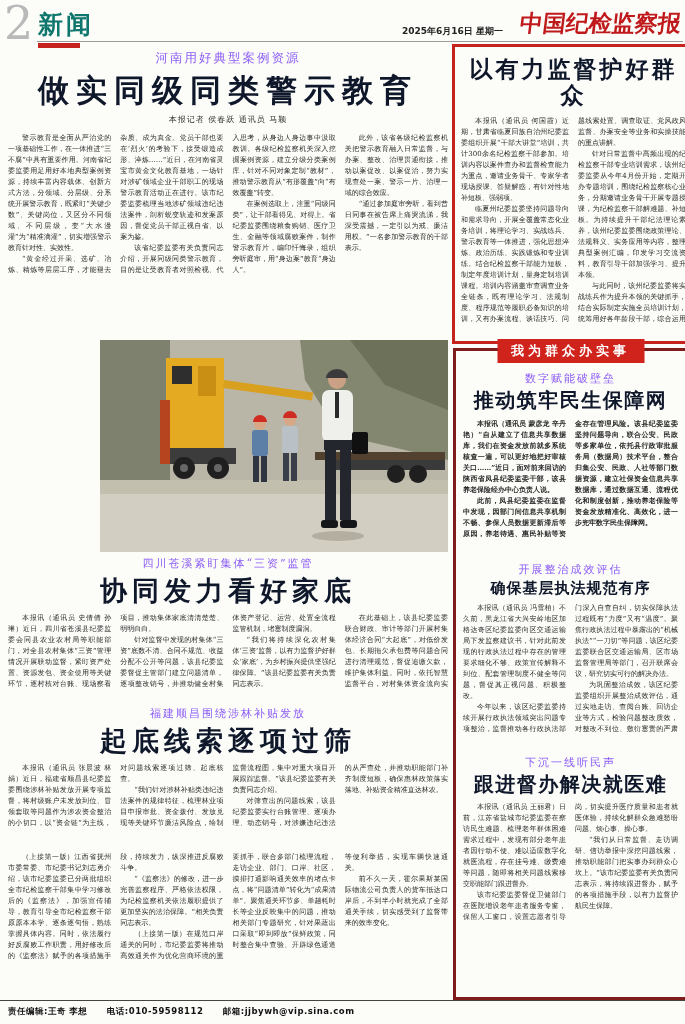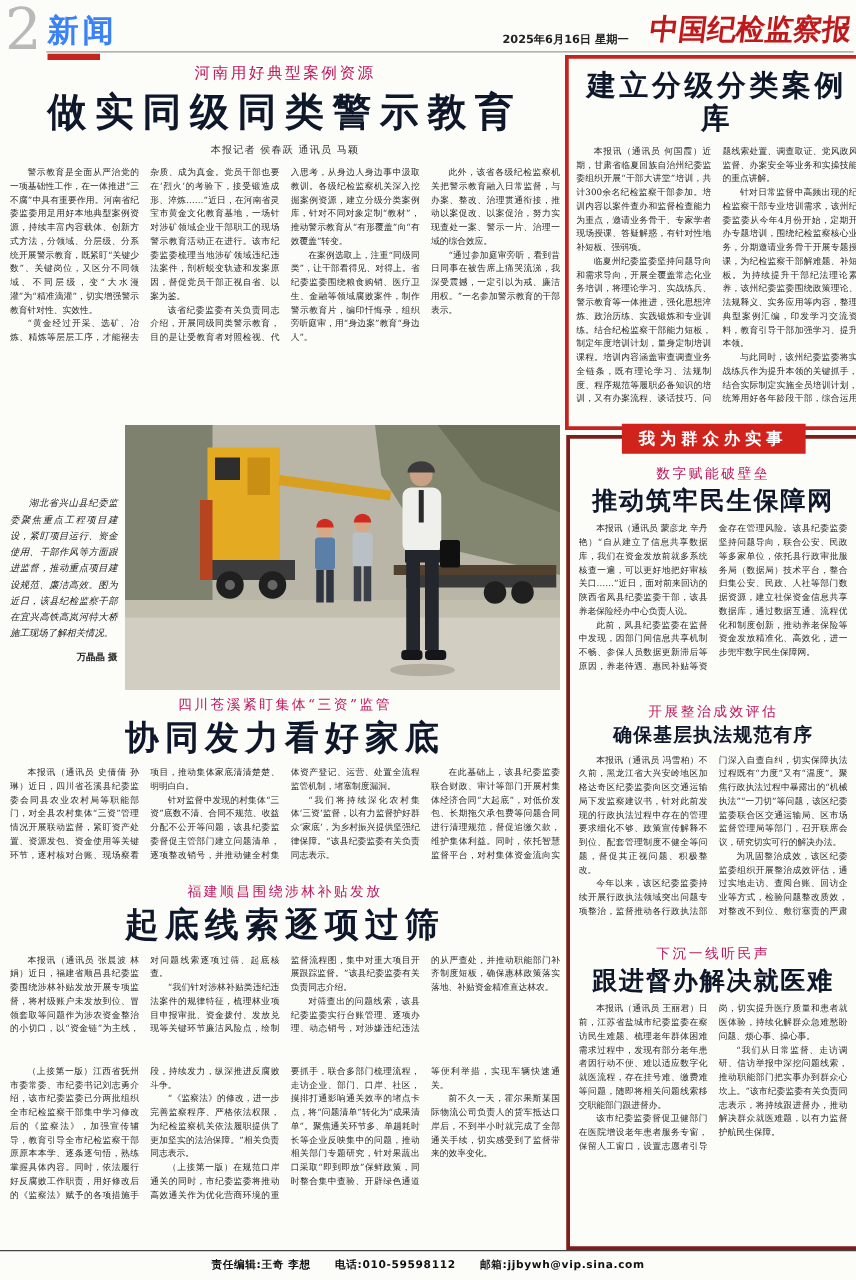--- a/index.html
+++ b/index.html
@@ -1,28 +1,28 @@
 <!DOCTYPE html>
 <html><head>
 <meta charset="utf-8">
 <style>
   html,body{margin:0;padding:0;background:#e8e8e8;}
   .page{position:relative;width:685px;height:1024px;margin:0 auto;background:#fcfcf9;
         font-family:"DejaVu Serif","Liberation Serif",serif;color:#1c1c1c;overflow:hidden;}
   
   .pagenum{position:absolute;left:4px;top:0px;font-size:46px;font-weight:400;color:#b9b9b9;line-height:1;}
-  .section{position:absolute;left:38px;top:8px;font-size:25px;font-weight:700;letter-spacing:3px;color:#3b82f6;}
+  .section{position:absolute;left:38px;top:8px;font-size:25px;font-weight:700;letter-spacing:3px;color:#0f766e;}
   .head-rule{position:absolute;left:37px;top:41px;width:646px;height:1px;background:#9a9a9a;}
   .head-redblock{position:absolute;left:38px;top:43px;width:42px;height:5px;background:#c5231e;}
   .head-date{position:absolute;left:402px;top:25px;font-size:9px;color:#222;font-family:"DejaVu Sans","Liberation Sans",sans-serif;font-weight:700;}
   .paper-name{position:absolute;left:520px;top:8px;width:162px;font-size:23px;font-weight:900;color:#c0191c;
               transform:skewX(-7deg);letter-spacing:0px;white-space:nowrap;}
   
   .art{position:absolute;}
-  .kicker{text-align:center;font-size:12.5px;letter-spacing:2px;color:#be185d;}
+  .kicker{text-align:center;font-size:12.5px;letter-spacing:2px;color:#8b5cf6;}
   .kicker.small{font-size:11px;}
   .headline{text-align:center;font-weight:900;color:#0f172a;line-height:1.15;}
   .byline{text-align:center;font-size:8px;color:#333;margin-top:5px;letter-spacing:1px;}
   .body{font-size:7px;line-height:11px;text-align:justify;color:#2a2a2a;overflow:hidden;}
   .body .para{margin:0;text-indent:2em;}
   .cols4{column-count:4;column-gap:9px;}
   .cols2{column-count:2;column-gap:9px;}
   
   .photo-caption{position:absolute;left:0;top:56px;width:86px;font-size:7.5px;line-height:13px;
                  font-style:italic;color:#222;text-align:justify;}
@@ -32,21 +32,21 @@
   
   .redbox{position:absolute;left:452px;top:44px;width:225px;height:284px;border:3px solid #c5231e;
           background:#fcfcf9;padding:5px 6px;box-sizing:content-box;}
   .thinbox{position:absolute;left:453px;top:348px;width:229px;height:646px;border:3px solid #7f1d1d;}
   .banner{position:absolute;left:50%;top:-12px;transform:translateX(-50%);background:#d0231c;color:#fff;
           font-size:13px;font-weight:900;letter-spacing:4px;padding:3px 14px;white-space:nowrap;}
   .thin-inner{padding:20px 7px 4px;}
   .sub-art{margin-bottom:10px;}
   
   .foot-rule{position:absolute;left:0;top:1000px;width:685px;height:1px;background:#444;}
-  .footer{position:absolute;left:0;top:1006px;width:685px;text-align:center;font-size:8.5px;color:#111;
+  .footer{position:absolute;left:0;top:1006px;width:685px;font-size:8.5px;color:#111;
           font-family:"DejaVu Sans","Liberation Sans",sans-serif;font-weight:700;letter-spacing:.5px;}
   .footer span{margin:0 8px;}
 </style>
 </head>
 <body>
 
 <div class="page">
 
   <div class="pagenum">2</div>
   <div class="section">新闻</div>
@@ -63,24 +63,20 @@
         <p class="para">警示教育是全面从严治党的一项基础性工作，在一体推进“三不腐”中具有重要作用。河南省纪委监委用足用好本地典型案例资源，持续丰富内容载体、创新方式方法，分领域、分层级、分系统开展警示教育，既紧盯“关键少数”、关键岗位，又区分不同领域、不同层级，变“大水漫灌”为“精准滴灌”，切实增强警示教育针对性、实效性。</p>
         <p class="para">“黄金经过开采、选矿、冶炼、精炼等层层工序，才能褪去杂质、成为真金。党员干部也要在‘烈火’的考验下，接受锻造成形、淬炼……”近日，在河南省灵宝市黄金文化教育基地，一场针对涉矿领域企业干部职工的现场警示教育活动正在进行。该市纪委监委梳理当地涉矿领域违纪违法案件，剖析蜕变轨迹和发案原因，督促党员干部正视自省、以案为鉴。</p>
         <p class="para">该省纪委监委有关负责同志介绍，开展同级同类警示教育，目的是让受教育者对照检视、代入思考，从身边人身边事中汲取教训。各级纪检监察机关深入挖掘案例资源，建立分级分类案例库，针对不同对象定制“教材”，推动警示教育从“有形覆盖”向“有效覆盖”转变。</p>
         <p class="para">在案例选取上，注重“同级同类”，让干部看得见、对得上。省纪委监委围绕粮食购销、医疗卫生、金融等领域腐败案件，制作警示教育片，编印忏悔录，组织旁听庭审，用“身边案”教育“身边人”。</p>
         <p class="para">此外，该省各级纪检监察机关把警示教育融入日常监督，与办案、整改、治理贯通衔接，推动以案促改、以案促治，努力实现查处一案、警示一片、治理一域的综合效应。</p>
         <p class="para">“通过参加庭审旁听，看到昔日同事在被告席上痛哭流涕，我深受震撼，一定引以为戒、廉洁用权。”一名参加警示教育的干部表示。</p>
       </div>
   </div>
 
   <div class="art" style="left:8px;top:340px;width:440px;height:212px;">
-    <div class="photo-caption">
-      <p class="para">湖北省兴山县纪委监委聚焦重点工程项目建设，紧盯项目运行、资金使用、干部作风等方面跟进监督，推动重点项目建设规范、廉洁高效。图为近日，该县纪检监察干部在宜兴高铁高岚河特大桥施工现场了解相关情况。</p>
-      <div class="photo-credit">万晶晶 摄</div>
-    </div>
     <div class="photo-frame">
       <svg width="348" height="212" viewBox="0 0 348 212" xmlns="http://www.w3.org/2000/svg">
         <rect x="0" y="0" width="348" height="212" fill="#b9b6a8"></rect>
         <polygon points="200,0 348,0 348,120 240,95 205,40" fill="#84876f"></polygon>
         <polygon points="250,0 348,0 348,70 285,45" fill="#6e7159"></polygon>
         <rect x="0" y="0" width="70" height="140" fill="#7f816f"></rect>
         <rect x="0" y="150" width="348" height="62" fill="#d2cec1"></rect>
         <rect x="0" y="140" width="348" height="14" fill="#c3bfae"></rect>
 
         <rect x="66" y="18" width="58" height="92" fill="#e3aa22"></rect>
@@ -153,37 +149,37 @@
   </div>
 
   <div class="art body cols4" style="left:8px;top:852px;width:440px;height:140px;">
       <p class="para">（上接第一版）江西省抚州市委常委、市纪委书记刘志勇介绍，该市纪委监委已分两批组织全市纪检监察干部集中学习修改后的《监察法》，加强宣传辅导，教育引导全市纪检监察干部原原本本学、逐条逐句悟，熟练掌握具体内容。同时，依法履行好反腐败工作职责，用好修改后的《监察法》赋予的各项措施手段，持续发力，纵深推进反腐败斗争。</p>
       <p class="para">“《监察法》的修改，进一步完善监察程序、严格依法权限，为纪检监察机关依法履职提供了更加坚实的法治保障。”相关负责同志表示。</p>
       <p class="para">（上接第一版）在规范口岸通关的同时，市纪委监委将推动高效通关作为优化营商环境的重要抓手，联合多部门梳理流程，走访企业、部门、口岸、社区，摸排打通影响通关效率的堵点卡点，将“问题清单”转化为“成果清单”。聚焦通关环节多、单趟耗时长等企业反映集中的问题，推动相关部门专题研究，针对果蔬出口采取“即到即放”保鲜政策，同时整合集中查验、开辟绿色通道等便利举措，实现车辆快速通关。</p>
       <p class="para">前不久一天，霍尔果斯某国际物流公司负责人的货车抵达口岸后，不到半小时就完成了全部通关手续，切实感受到了监督带来的效率变化。</p>
     </div>
 
   <div class="redbox">
-    <div class="headline" style="font-size:23px;letter-spacing:3px;margin-top:4px;">建立分级分类案例库</div>
+    <div class="headline" style="font-size:23px;letter-spacing:3px;margin-top:4px;">以有力监督护好群众</div>
     <div class="body cols2" style="margin-top:7px;height:218px;">
         <p class="para">本报讯（通讯员 何国霞）近期，甘肃省临夏回族自治州纪委监委组织开展“干部大讲堂”培训，共计300余名纪检监察干部参加。培训内容以案件查办和监督检查能力为重点，邀请业务骨干、专家学者现场授课、答疑解惑，有针对性地补短板、强弱项。</p>
         <p class="para">临夏州纪委监委坚持问题导向和需求导向，开展全覆盖常态化业务培训，将理论学习、实战练兵、警示教育等一体推进，强化思想淬炼、政治历练、实践锻炼和专业训练。结合纪检监察干部能力短板，制定年度培训计划，量身定制培训课程。培训内容涵盖审查调查业务全链条，既有理论学习、法规制度、程序规范等履职必备知识的培训，又有办案流程、谈话技巧、问题线索处置、调查取证、党风政风监督、办案安全等业务和实操技能的重点讲解。</p>
         <p class="para">针对日常监督中高频出现的纪检监察干部专业培训需求，该州纪委监委从今年4月份开始，定期开办专题培训，围绕纪检监察核心业务，分期邀请业务骨干开展专题授课，为纪检监察干部解难题、补短板。为持续提升干部纪法理论素养，该州纪委监委围绕政策理论、法规释义、实务应用等内容，整理典型案例汇编，印发学习交流资料，教育引导干部加强学习、提升本领。</p>
         <p class="para">与此同时，该州纪委监委将实战练兵作为提升本领的关键抓手，结合实际制定实施全员培训计划，统筹用好各年龄段干部，综合运用专家授课、交叉检查等工作载体，综合考虑干部工作经历、业务特长，有序推进综合部门、业务部门、派驻机构干部进行岗位历练。为持续提升案件查办能力、积累工作经验，该州纪委监委通过“案件复盘、集体研讨、分享工作体会”模式，对案件事实证据、性质认定、处分档次、程序手续等进行系统梳理总结，分析存在的问题，做到一案一总结、一案一讲解、一案一培训。</p>
       </div>
   </div>
 
   <div class="thinbox">
     <div class="banner">我为群众办实事</div>
     <div class="thin-inner">
 
       <div class="sub-art">
         <div class="kicker small">数字赋能破壁垒</div>
         <div class="headline" style="font-size:20px;letter-spacing:1.5px;margin-top:3px;">推动筑牢民生保障网</div>
-        <div class="body cols2" style="margin-top:6px;height:134px;">
+        <div class="body cols2" style="margin-top:6px;height:134px;font-weight:bold;">
             <p class="para">本报讯（通讯员 蒙彦龙 辛丹艳）“自从建立了信息共享数据库，我们在资金发放前就多系统核查一遍，可以更好地把好审核关口……”近日，面对前来回访的陕西省凤县纪委监委干部，该县养老保险经办中心负责人说。</p>
             <p class="para">此前，凤县纪委监委在监督中发现，因部门间信息共享机制不畅、参保人员数据更新滞后等原因，养老待遇、惠民补贴等资金存在管理风险。该县纪委监委坚持问题导向，联合公安、民政等多家单位，依托县行政审批服务局（数据局）技术平台，整合归集公安、民政、人社等部门数据资源，建立社保资金信息共享数据库，通过数据互通、流程优化和制度创新，推动养老保险等资金发放精准化、高效化，进一步兜牢数字民生保障网。</p>
           </div>
       </div>
 
       <div class="sub-art">
         <div class="kicker small">开展整治成效评估</div>
         <div class="headline" style="font-size:15px;letter-spacing:1px;margin-top:3px;">确保基层执法规范有序</div>
         <div class="body cols2" style="margin-top:6px;height:142px;">
             <p class="para">本报讯（通讯员 冯雪柏）不久前，黑龙江省大兴安岭地区加格达奇区纪委监委向区交通运输局下发监察建议书，针对此前发现的行政执法过程中存在的管理要求细化不够、政策宣传解释不到位、配套管理制度不健全等问题，督促其正视问题、积极整改。</p>
@@ -191,21 +187,21 @@
             <p class="para">为巩固整治成效，该区纪委监委组织开展整治成效评估，通过实地走访、查阅台账、回访企业等方式，检验问题整改质效，对整改不到位、敷衍塞责的严肃追责问责，确保基层执法规范有序。</p>
           </div>
       </div>
 
       <div class="sub-art" style="margin-bottom:0;">
         <div class="kicker small">下沉一线听民声</div>
         <div class="headline" style="font-size:20px;letter-spacing:1.5px;margin-top:3px;">跟进督办解决就医难</div>
         <div class="body cols2" style="margin-top:6px;height:144px;">
             <p class="para">本报讯（通讯员 王丽君）日前，江苏省盐城市纪委监委在察访民生难题、梳理老年群体困难需求过程中，发现有部分老年患者因行动不便、难以适应数字化就医流程，存在挂号难、缴费难等问题，随即将相关问题线索移交职能部门跟进督办。</p>
             <p class="para">该市纪委监委督促卫健部门在医院增设老年患者服务专窗，保留人工窗口，设置志愿者引导岗，切实提升医疗质量和患者就医体验，持续化解群众急难愁盼问题、烦心事、操心事。</p>
-            <p class="para">“我们从日常监督、走访调研、信访举报中深挖问题线索，推动职能部门把实事办到群众心坎上。”该市纪委监委有关负责同志表示，将持续跟进督办，推动解决群众就医难题，以有力监督护航民生保障。</p>
+            <p class="para">“我们从日常监督、走访调研、信访举报中深挖问题线索，推动职能部门把实事办到群众心坎上。”该市纪委监委有关负责同志表示，将持续跟进督办，赋予的各项措施手段，以有力监督护航民生保障。</p>
           </div>
       </div>
 
     </div>
   </div>
 
   <div class="foot-rule"></div>
   <div class="footer">
     <span>责任编辑:王奇 李想</span>
     <span>电话:010-59598112</span>

